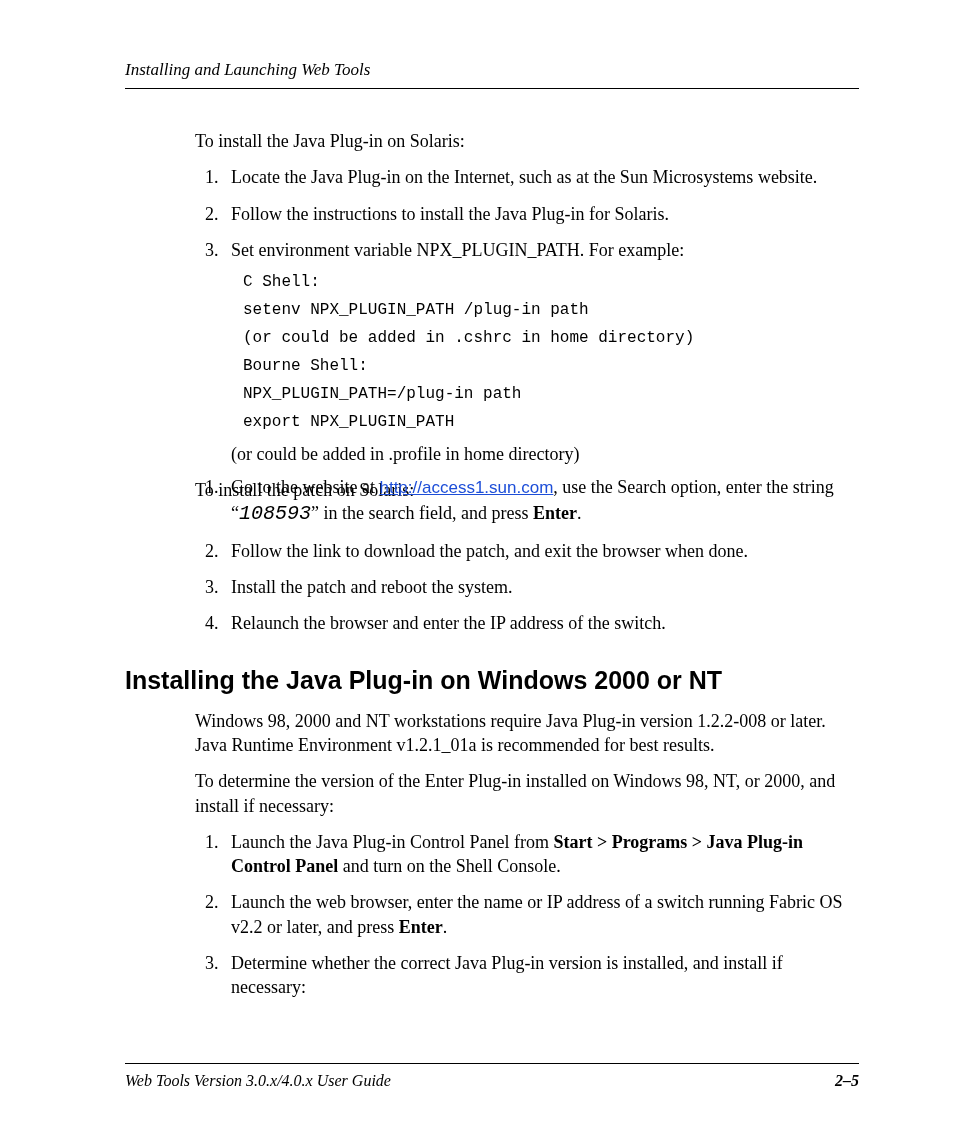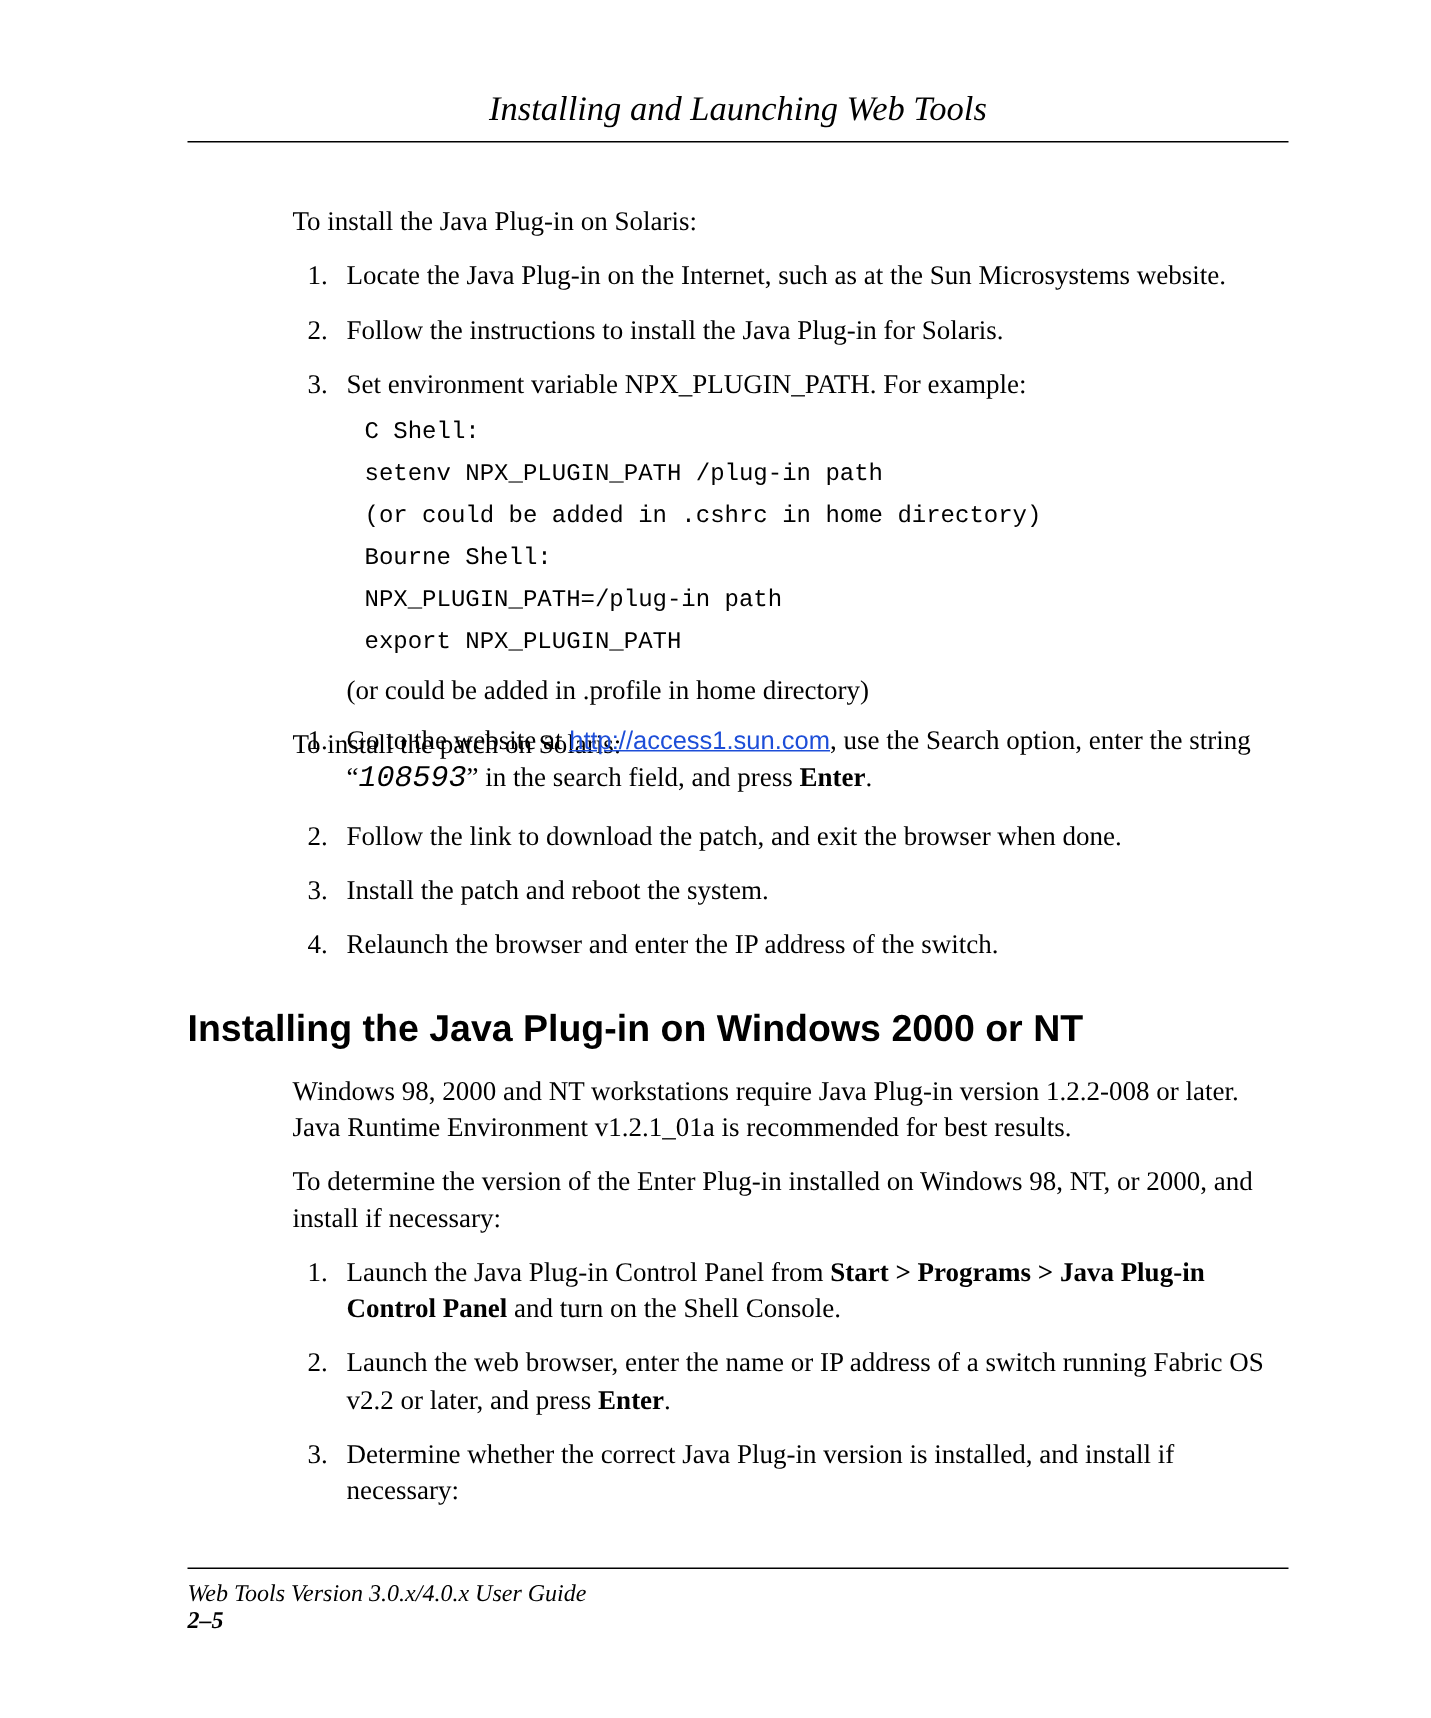--- a/index.html
+++ b/index.html
@@ -13,23 +13,23 @@
     box-sizing: border-box;
     position: relative;
   }
   .page {
     padding: 60px 95px 50px 125px;
     box-sizing: border-box;
     height: 100%;
     position: relative;
   }
   .header-title {
-    text-align: center;
+    text-align: left;
     font-style: italic;
-    font-size: 23px;
+    font-size: 17px;
     margin-bottom: 8px;
   }
   .header-rule {
     border: none;
     border-top: 1.5px solid #000;
     margin: 0 0 40px 0;
   }
   .body-text {
     font-size: 18px;
     line-height: 1.35;
@@ -84,21 +84,20 @@
   .footer-rule {
     border: none;
     border-top: 1.5px solid #000;
     margin: 0 0 8px 0;
   }
   .footer-row {
     display: flex;
     justify-content: space-between;
     font-style: italic;
     font-size: 16px;
-    flex-direction: column;
   }
   .footer-page {
     font-weight: bold;
   }
   .sub-para {
     margin-top: 10px;
   }
 </style>
 </head>
 <body>

